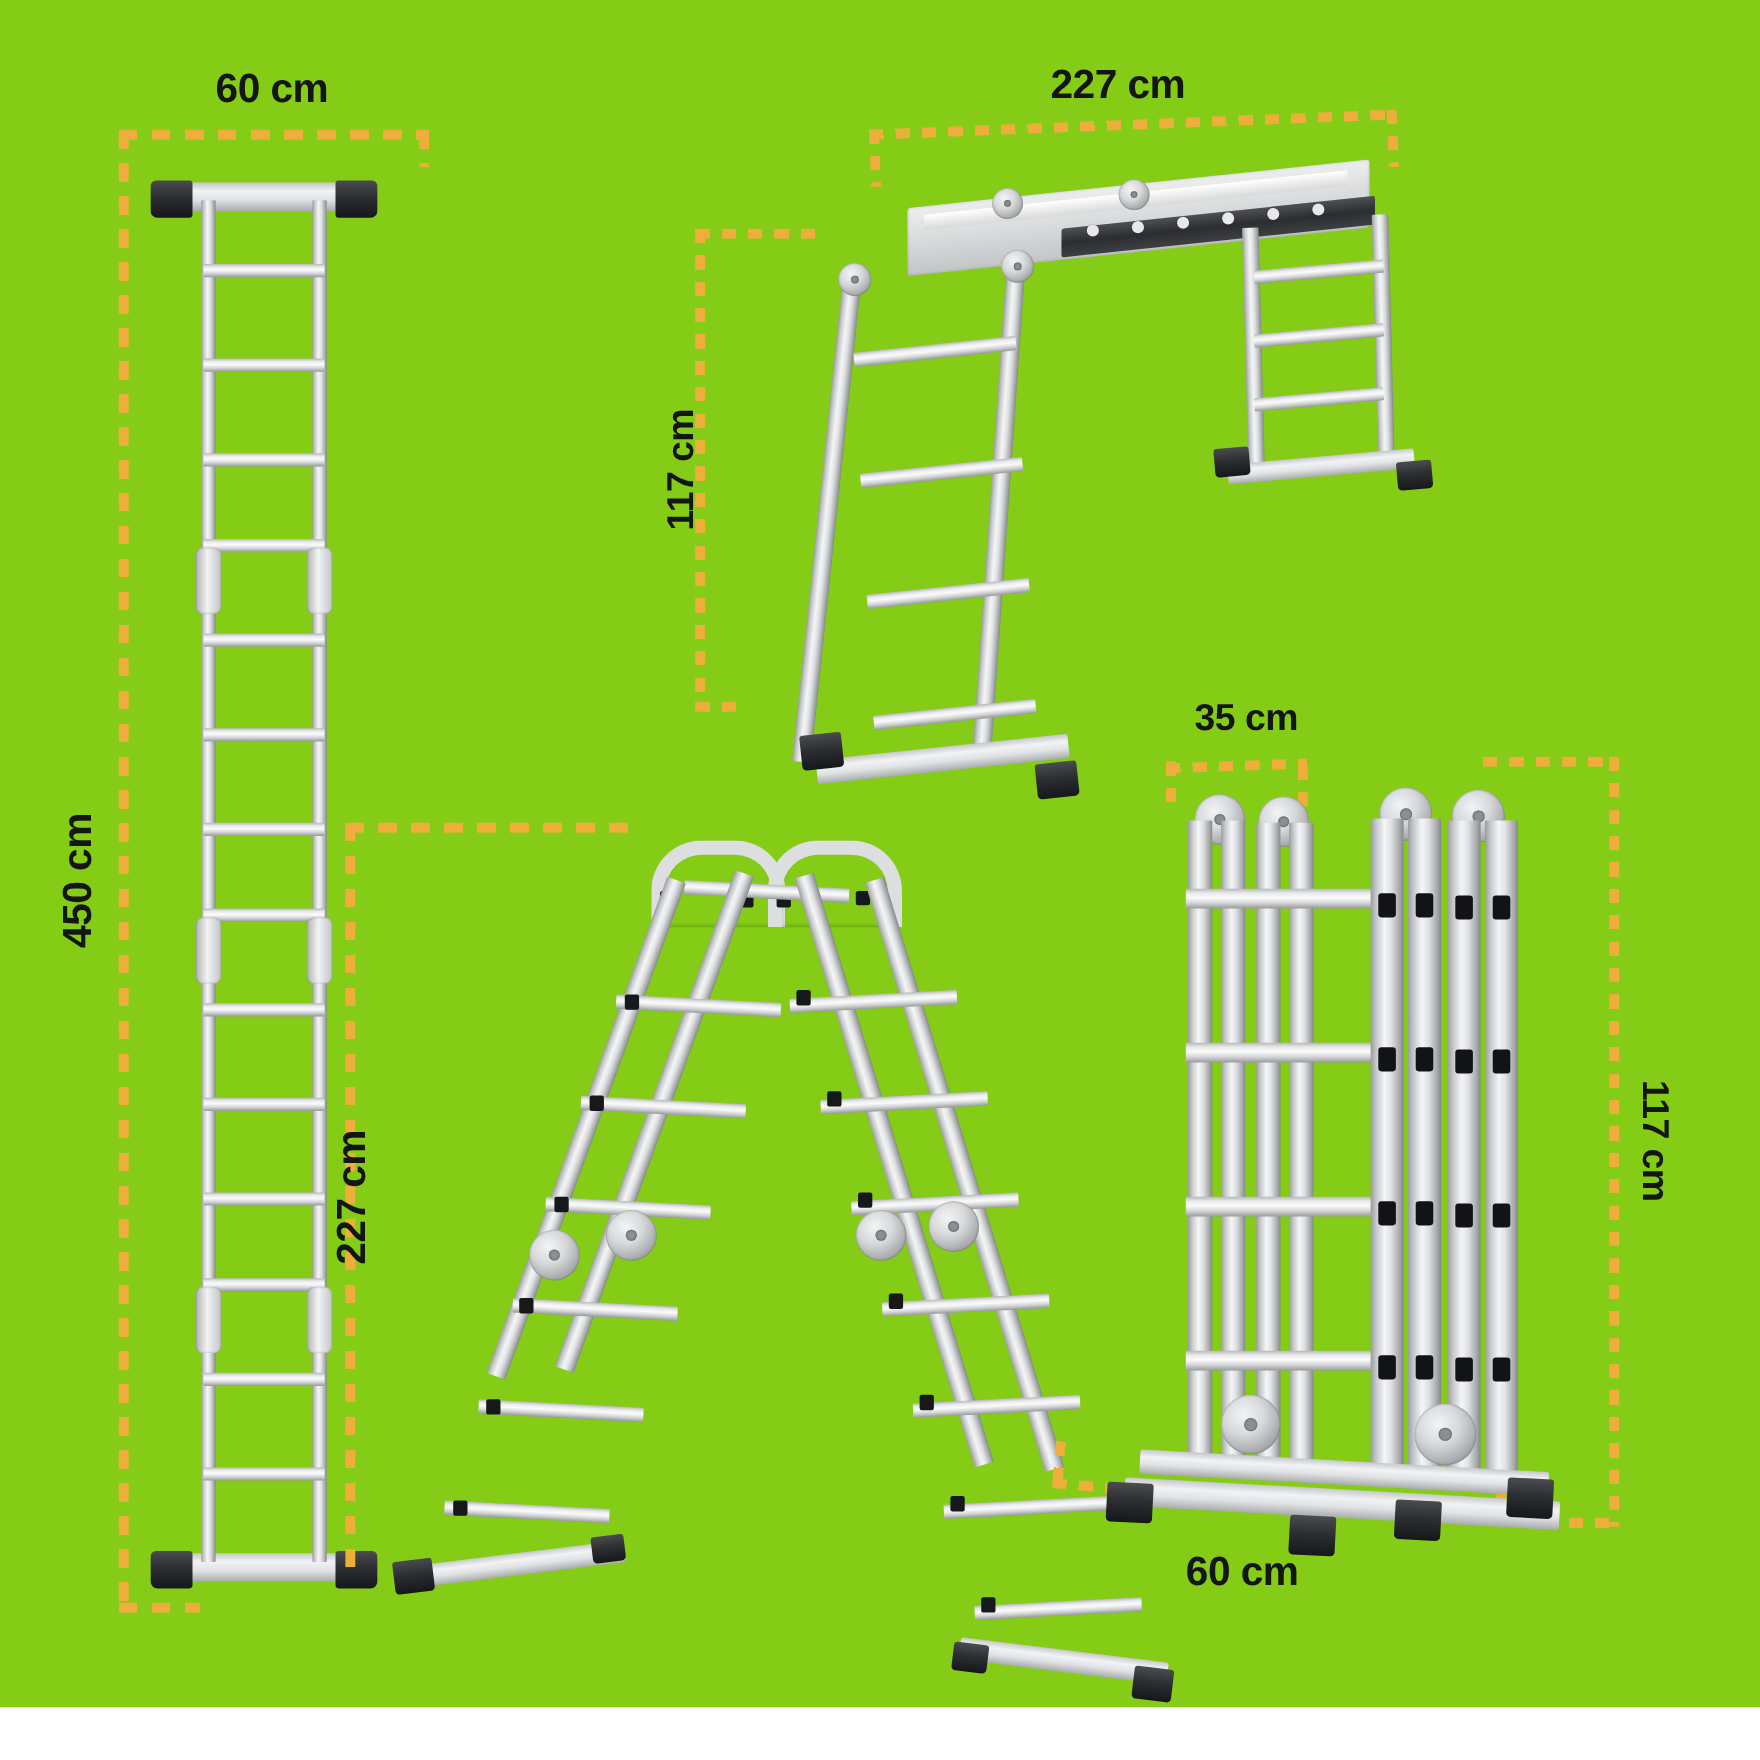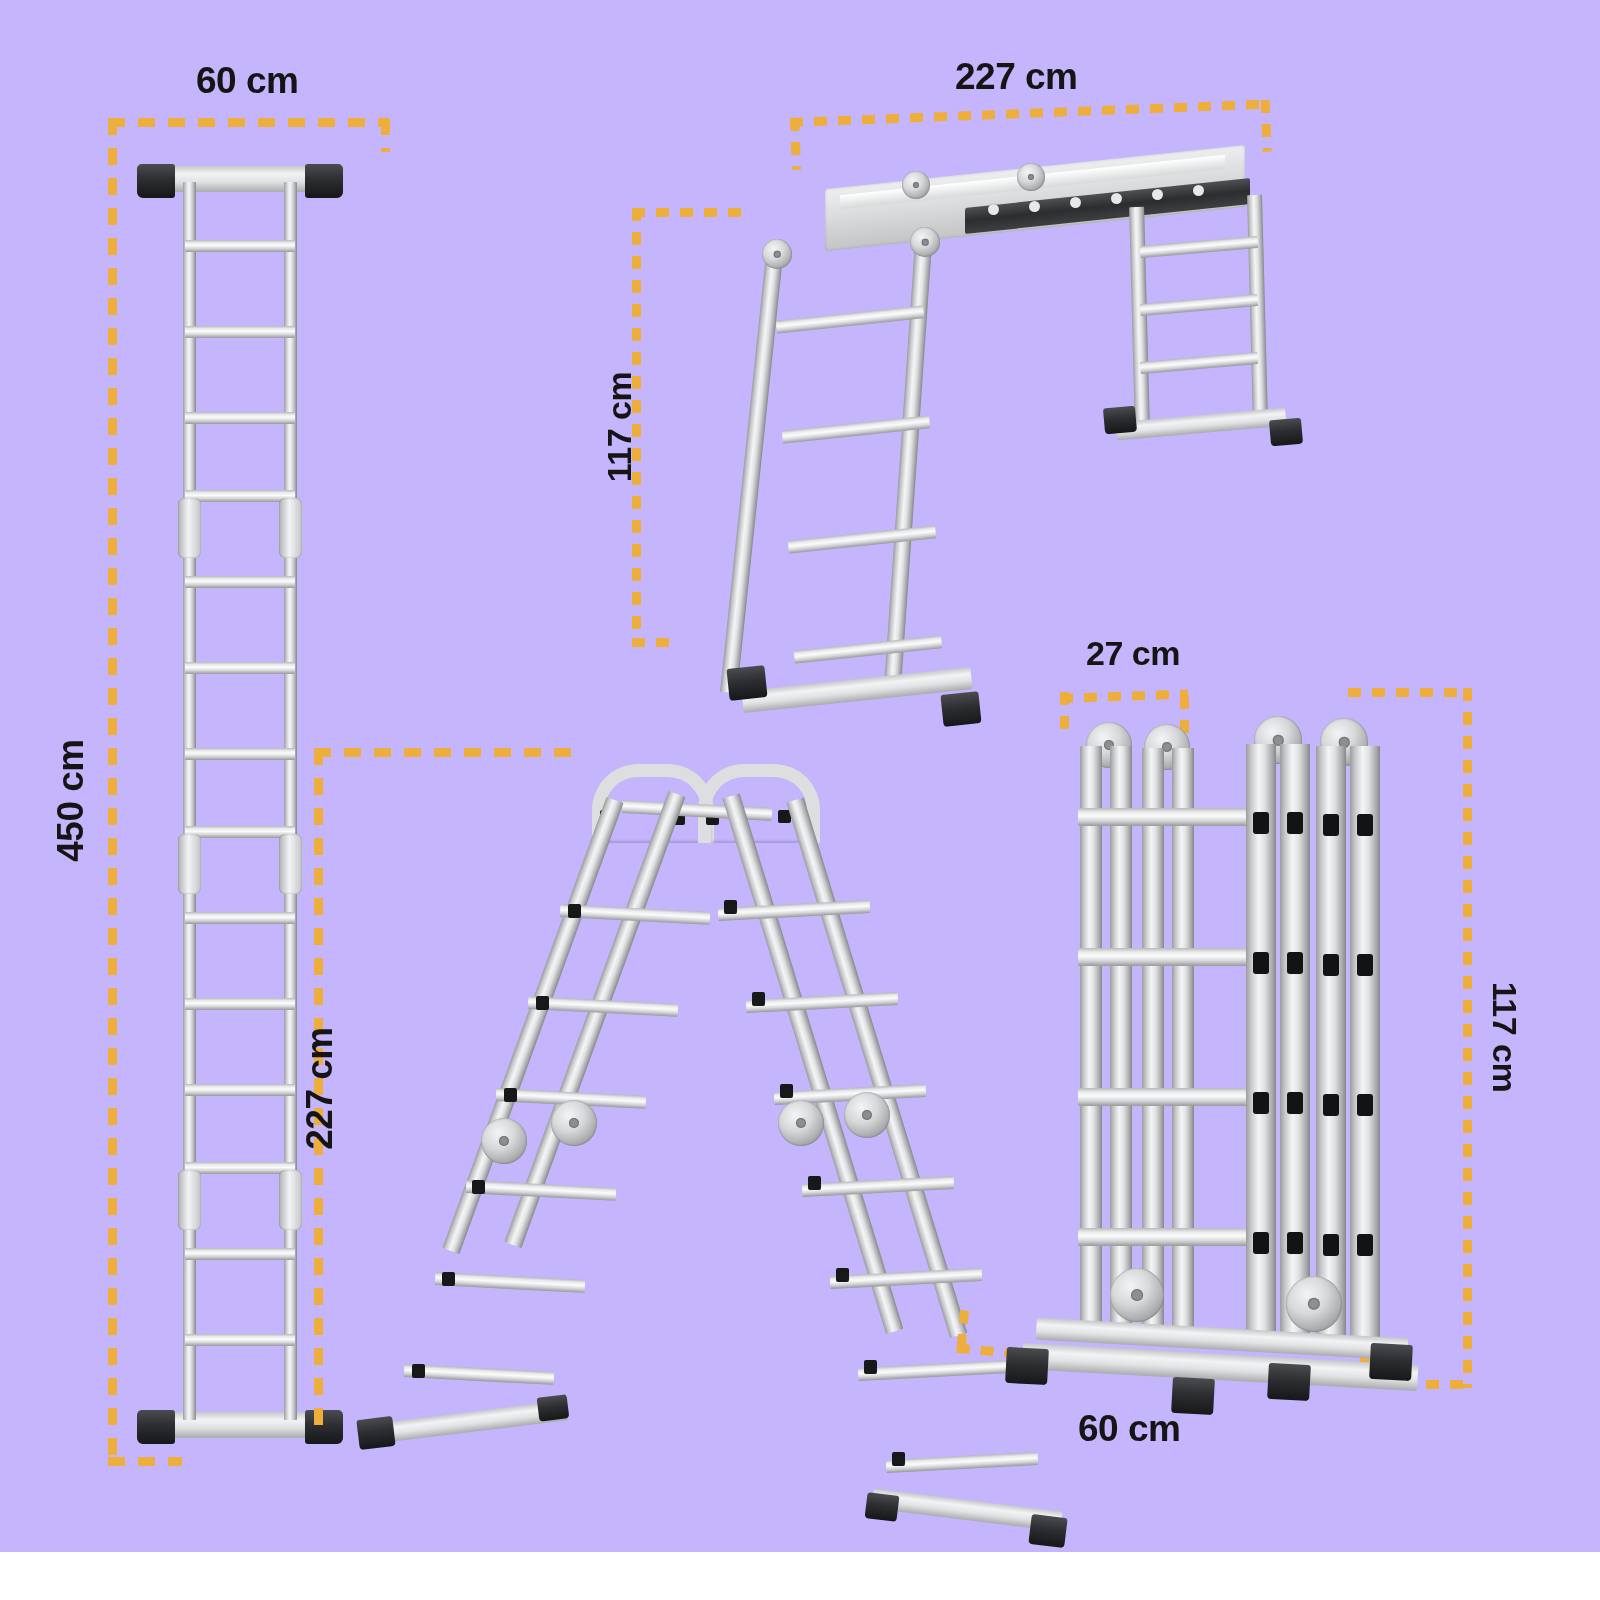--- a/index.html
+++ b/index.html
@@ -1,21 +1,21 @@
 <!DOCTYPE html>
 <html><head>
 <meta charset="utf-8">
 <title>Multi-Purpose Ladder Dimensions</title>
 <style>
   html,body{margin:0;padding:0;background:#ffffff;}
   body{
     font-family:"Liberation Sans","DejaVu Sans",sans-serif;
     width:1600px;height:1600px;overflow:hidden;position:relative;
   }
-  #stage{position:relative;width:1600px;height:1552px;background:#c4b5fd;}
+  #stage{position:relative;width:1600px;height:1552px;background:#84cc16;}
 
   
   .dim-label{
     position:absolute;
     font-weight:bold;
     color:#151515;
     letter-spacing:-0.5px;
     white-space:nowrap;
     font-size:34px;
     line-height:1;
@@ -295,21 +295,21 @@
         <div class="foot" style="left:330px;top:716px;width:36px;height:30px;transform:rotate(7deg);"></div>
       </div>
     </div>
   </div>
 
   <div class="view" style="left:940px;top:620px;width:660px;height:860px;">
 
     <div class="dash-h fine" style="--oc:#edae3c;left:120px;top:74px;width:128px;transform:rotate(-2deg);transform-origin:0 0;"></div>
     <div class="dash-v fine" style="--oc:#edae3c;left:120px;top:72px;height:48px;"></div>
     <div class="dash-v fine" style="--oc:#edae3c;left:240px;top:76px;height:52px;"></div>
-    <div class="dim-label" style="left:146px;top:16px;">27 cm</div>
+    <div class="dim-label" style="left:146px;top:16px;">35 cm</div>
 
     <div class="dash-h fine" style="--oc:#edae3c;left:408px;top:68px;width:124px;"></div>
     <div class="dash-v fine" style="--oc:#edae3c;left:523px;top:68px;height:700px;"></div>
     <div class="dash-h fine" style="--oc:#edae3c;left:462px;top:760px;width:70px;"></div>
     <div class="dim-label rot-cw" style="left:490px;top:400px;width:150px;text-align:center;">117 cm</div>
 
     <div style="position:absolute;left:20px;top:690px;width:420px;height:60px;transform:rotate(5deg);transform-origin:0 0;">
       <div class="dash-v fine" style="--oc:#edae3c;left:0;top:0;height:40px;"></div>
       <div class="dash-h fine" style="--oc:#edae3c;left:0;top:34px;width:412px;"></div>
       <div class="dash-v fine" style="--oc:#edae3c;left:403px;top:6px;height:36px;"></div>

